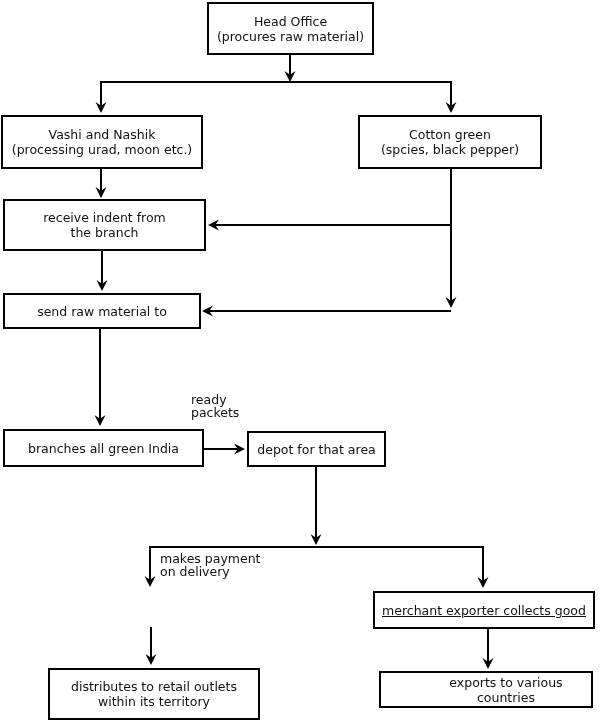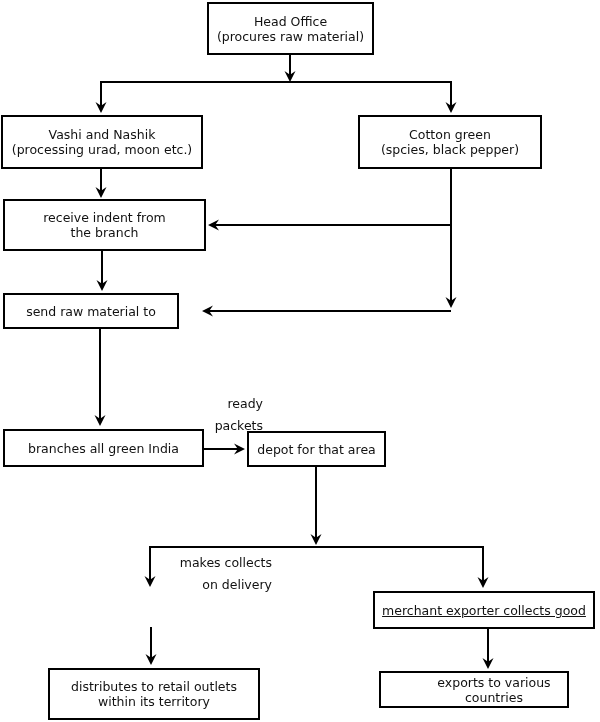--- a/index.html
+++ b/index.html
@@ -26,23 +26,23 @@
     align-items: center;
     justify-content: center;
     text-align: center;
     font-size: 12.5px;
     line-height: 15px;
     white-space: pre-line;
     z-index: 2;
   }
   .edge-label {
     position: absolute;
-    text-align: right;
+    text-align: left;
     font-size: 12.5px;
-    line-height: 22px;
+    line-height: 13px;
     white-space: pre-line;
     z-index: 2;
   }
 </style>
 </head>
 <body>
 
 <div id="stage">
 
   <svg id="connectors" width="600" height="722" viewBox="0 0 600 722" xmlns="http://www.w3.org/2000/svg">
@@ -84,21 +84,21 @@
   <div class="node" style="left:1px; top:115px; width:202px; height:54px;">
     <span>Vashi and Nashik
 (processing urad, moon etc.)</span>
   </div>
 
   <div class="node" style="left:3px; top:199px; width:203px; height:52px;">
     <span>receive indent from
 the branch</span>
   </div>
 
-  <div class="node" style="left:3px; top:293px; width:176px; height:36px;">
+  <div class="node" style="left:3px; top:293px; width:198px; height:36px;">
     <span>send raw material to</span>
   </div>
 
   <div class="node" style="left:3px; top:429px; width:201px; height:38px;">
     <span>branches all green India</span>
   </div>
 
   <div class="node" style="left:247px; top:431px; width:139px; height:36px;justify-content:center;">
     <span>depot for that area</span>
   </div>
@@ -106,23 +106,23 @@
 
   <div class="node" style="left:373px; top:591px; width:222px; height:38px;text-decoration:underline;">
     <span>merchant exporter collects good</span>
   </div>
 
   <div class="node" style="left:48px; top:668px; width:212px; height:52px;">
     <span>distributes to retail outlets
 within its territory</span>
   </div>
 
-  <div class="node" style="left:379px; top:671px; width:190px; height:37px;padding-left:40px;">
+  <div class="node" style="left:379px; top:671px; width:214px; height:37px;padding-left:40px;">
     <span>exports to various countries</span>
   </div>
 
   <div class="edge-label" style="left:191px; top:393px; width:72px;">ready
 packets</div>
 
-  <div class="edge-label" style="left:160px; top:552px; width:112px;">makes collects
+  <div class="edge-label" style="left:160px; top:552px; width:112px;">makes payment
 on delivery</div>
 
 </div>
 
 </body></html>

